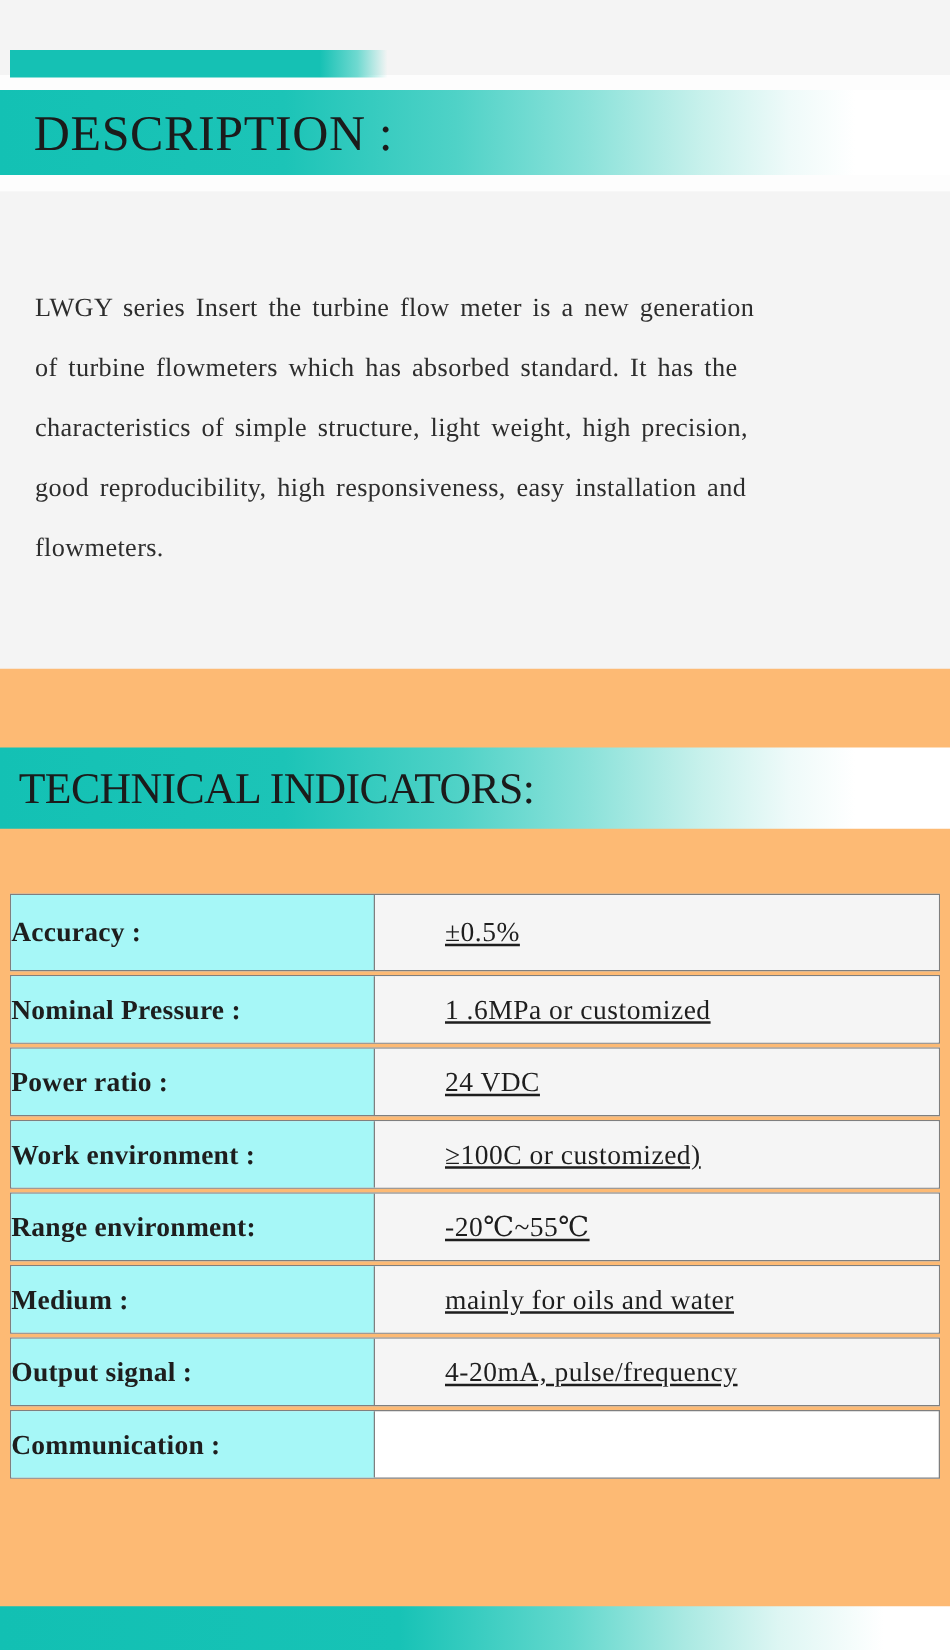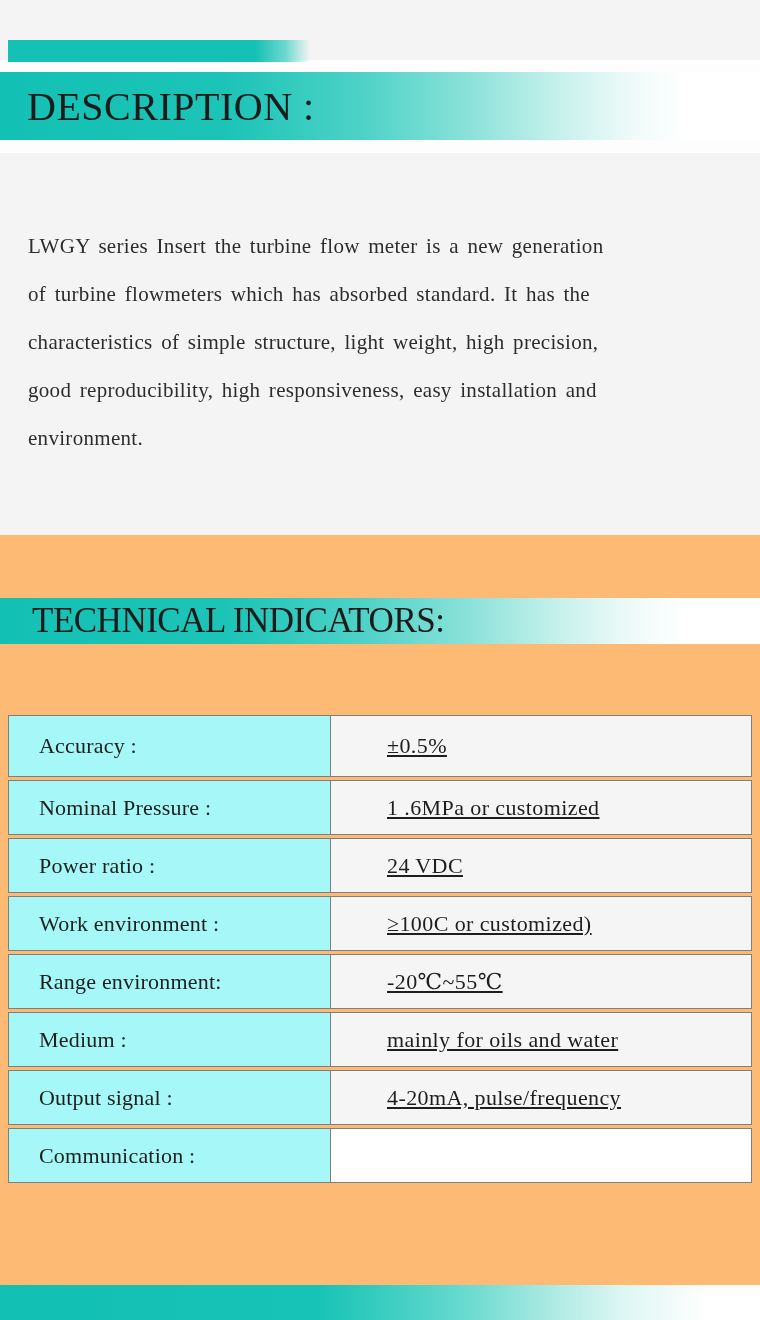--- a/index.html
+++ b/index.html
@@ -37,21 +37,21 @@
     background: linear-gradient(90deg, #12c0b3 0%, #17c3b6 42%, #62d8cd 60%, #a9e9e2 72%, #ddf6f3 82%, #ffffff 93%, #ffffff 100%);
   }
 
   .banner {
     position: absolute; left: 0;
     width: 760px;
     display: flex; align-items: center;
     background: linear-gradient(90deg, #13c1b4 0%, #1cc4b7 30%, #4fd2c7 48%, #8ce2da 62%, #c8f1ec 74%, #eefaf9 83%, #ffffff 90%, #ffffff 100%);
   }
   .banner.description { top: 72px; height: 68px; }
-  .banner.technical  { top: 598px; height: 46px; padding-left: 17px; }
+  .banner.technical  { top: 598px; height: 65px; }
   .banner-title {
     color: #1b1b1b;
     white-space: nowrap;
   }
   .banner.description .banner-title { font-size: 40px; padding-left: 27px; letter-spacing: 0.5px; }
   .banner.technical  .banner-title { font-size: 35px; padding-left: 15px; letter-spacing: -0.5px; }
 
   .paragraph {
     position: absolute; left: 28px; top: 222px;
     width: 680px;
@@ -78,25 +78,25 @@
     background: #ffffff;
   }
   .spec-row.first { height: 62px; }
   .spec-cell {
     display: flex; align-items: center;
     font-size: 22px;
     color: #1e1e1e;
     overflow: hidden; white-space: nowrap;
   }
   .spec-cell.label {
-    width: 322px;
+    width: 291px;
     background: #a6f7f7;
     border-right: 1px solid #7f7f7f;
-    padding-left: 30px;
     letter-spacing: 0.2px;
+    font-weight: bold;
   }
   .spec-cell.value {
     flex: 1;
     background: #f5f5f5;
     padding-left: 56px;
     letter-spacing: 0.4px;
     text-decoration: underline;
   }
 </style>
 </head>
@@ -112,21 +112,21 @@
 
   <div class="banner description">
     <span class="banner-title">DESCRIPTION :</span>
   </div>
 
   <div class="paragraph">
     <div class="pline">LWGY series Insert the turbine flow meter is a new generation</div>
     <div class="pline">of turbine flowmeters which has absorbed standard. It has the</div>
     <div class="pline">characteristics of simple structure, light weight, high precision,</div>
     <div class="pline">good reproducibility, high responsiveness, easy installation and</div>
-    <div class="pline">environment.</div>
+    <div class="pline">flowmeters.</div>
   </div>
 
   <div class="banner technical">
     <span class="banner-title">TECHNICAL INDICATORS:</span>
   </div>
 
   <div class="spec-table">
 
     <div class="spec-row first">
       <div class="spec-cell label">Accuracy :</div>

